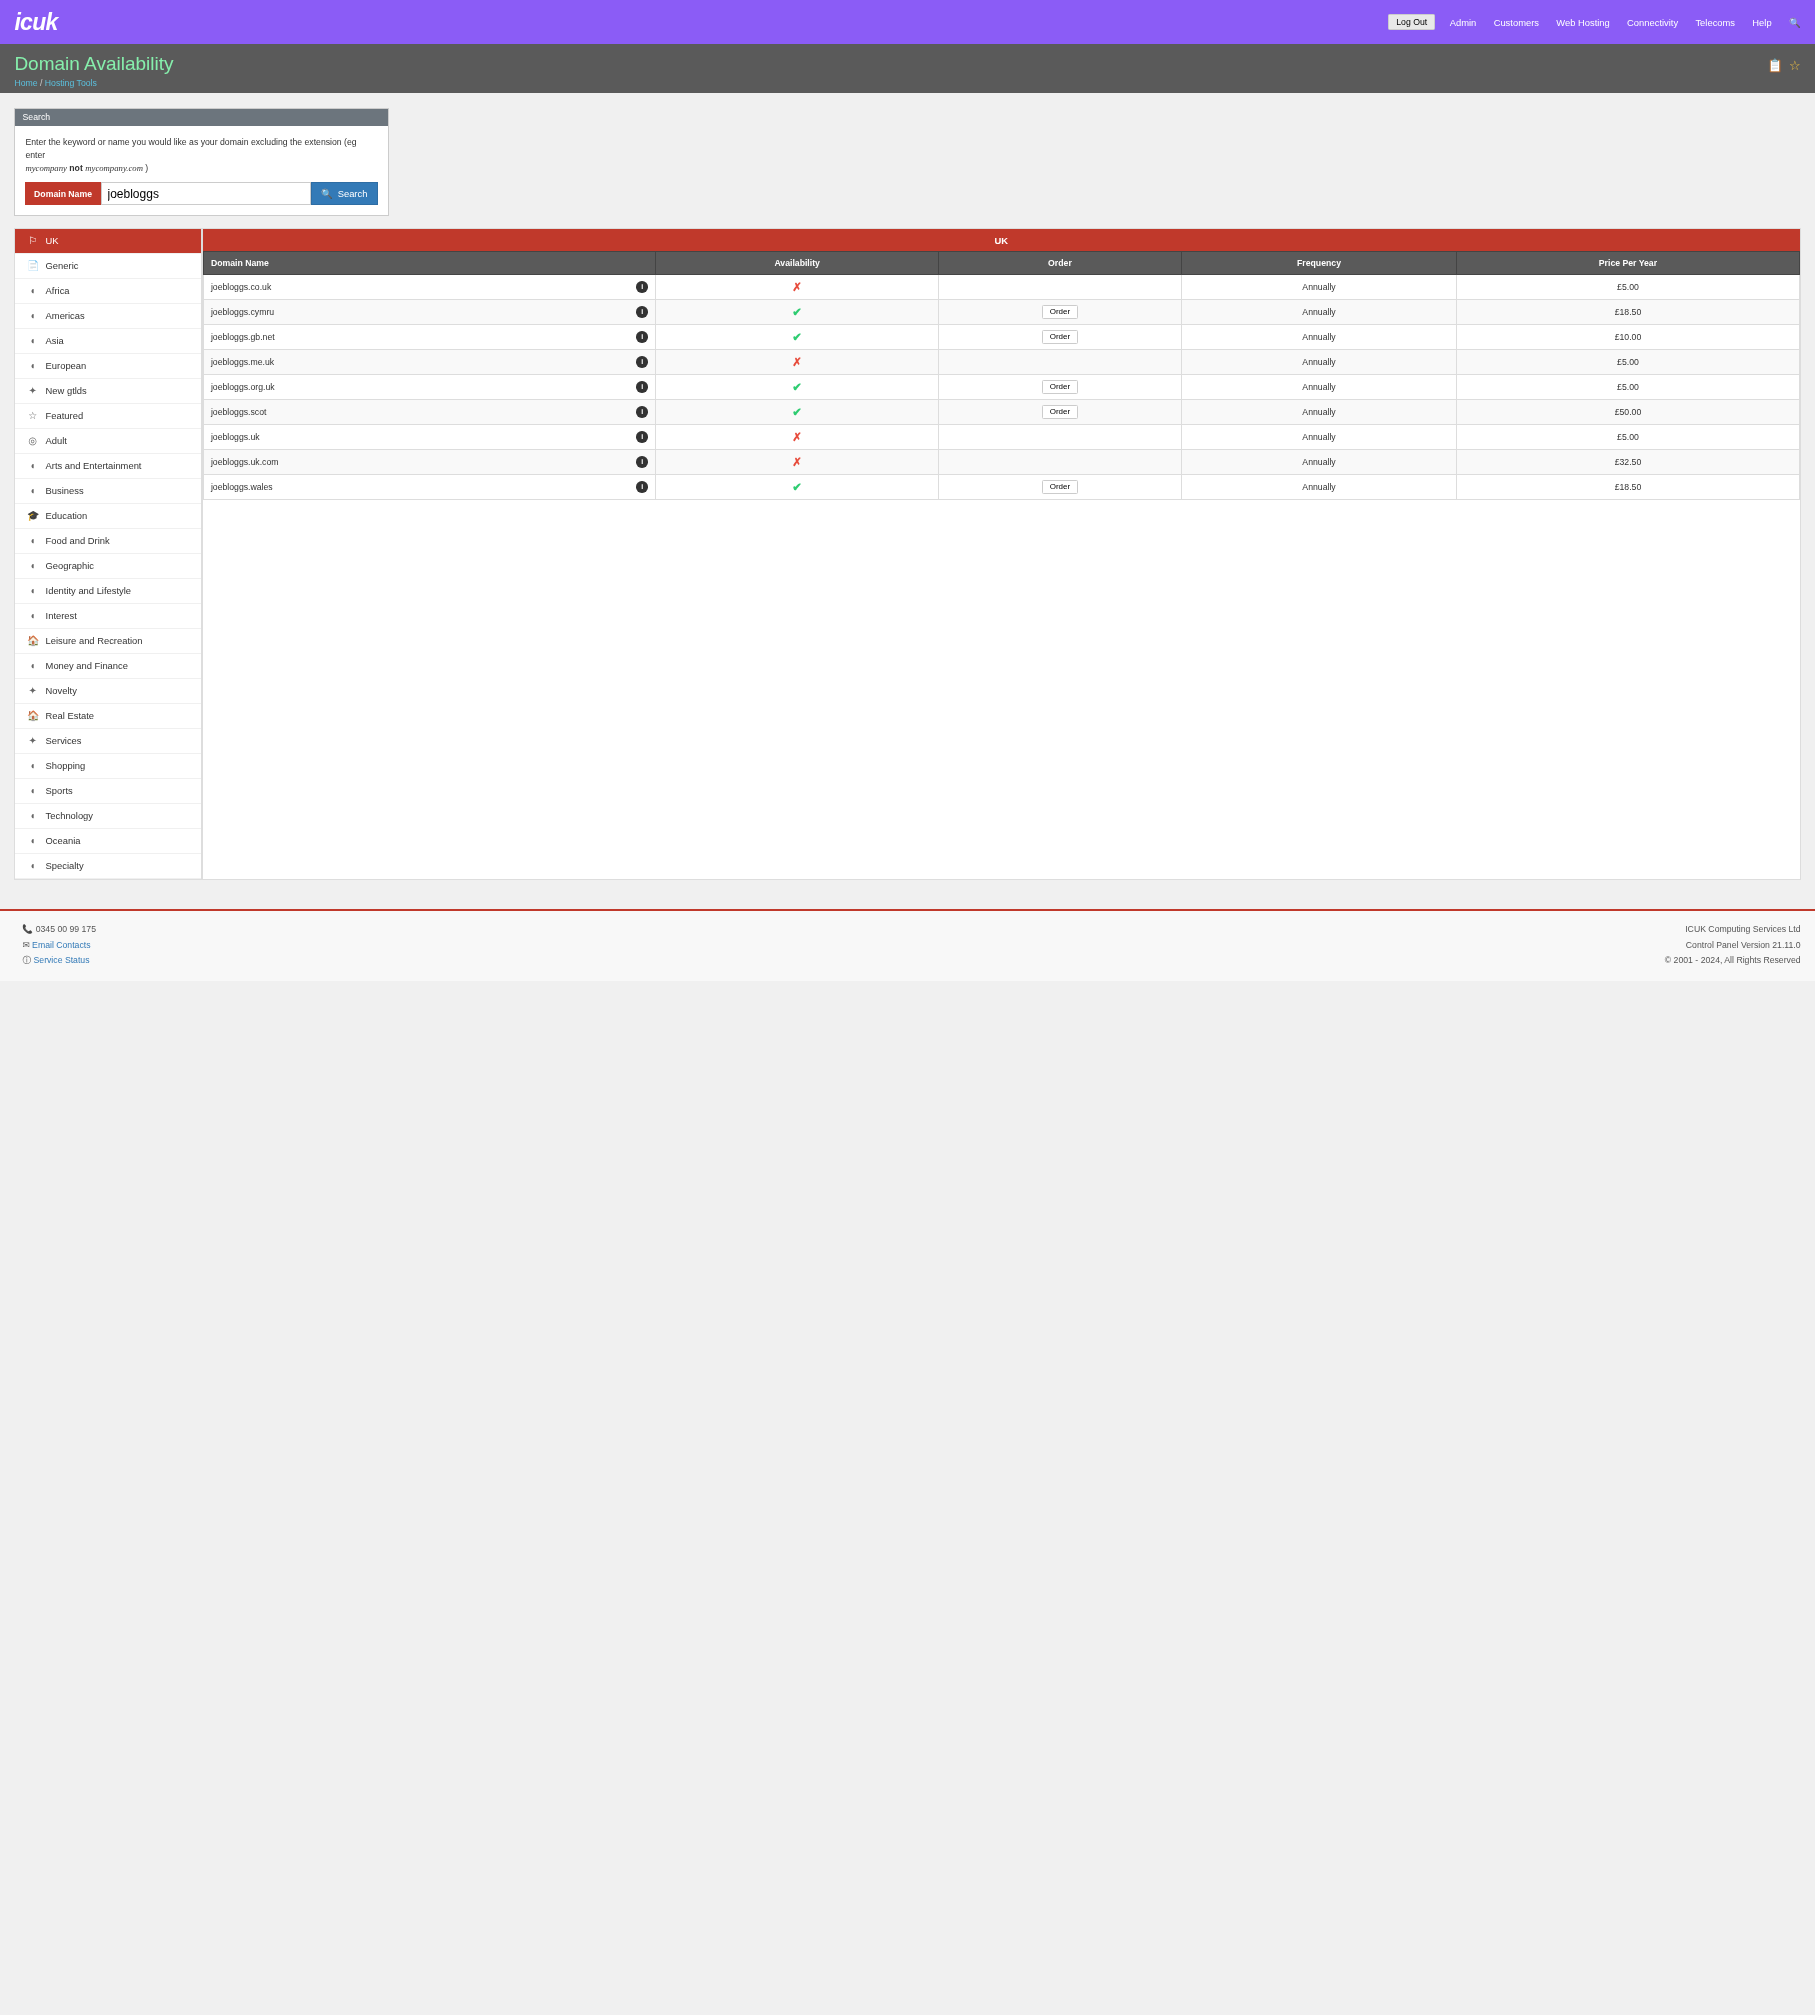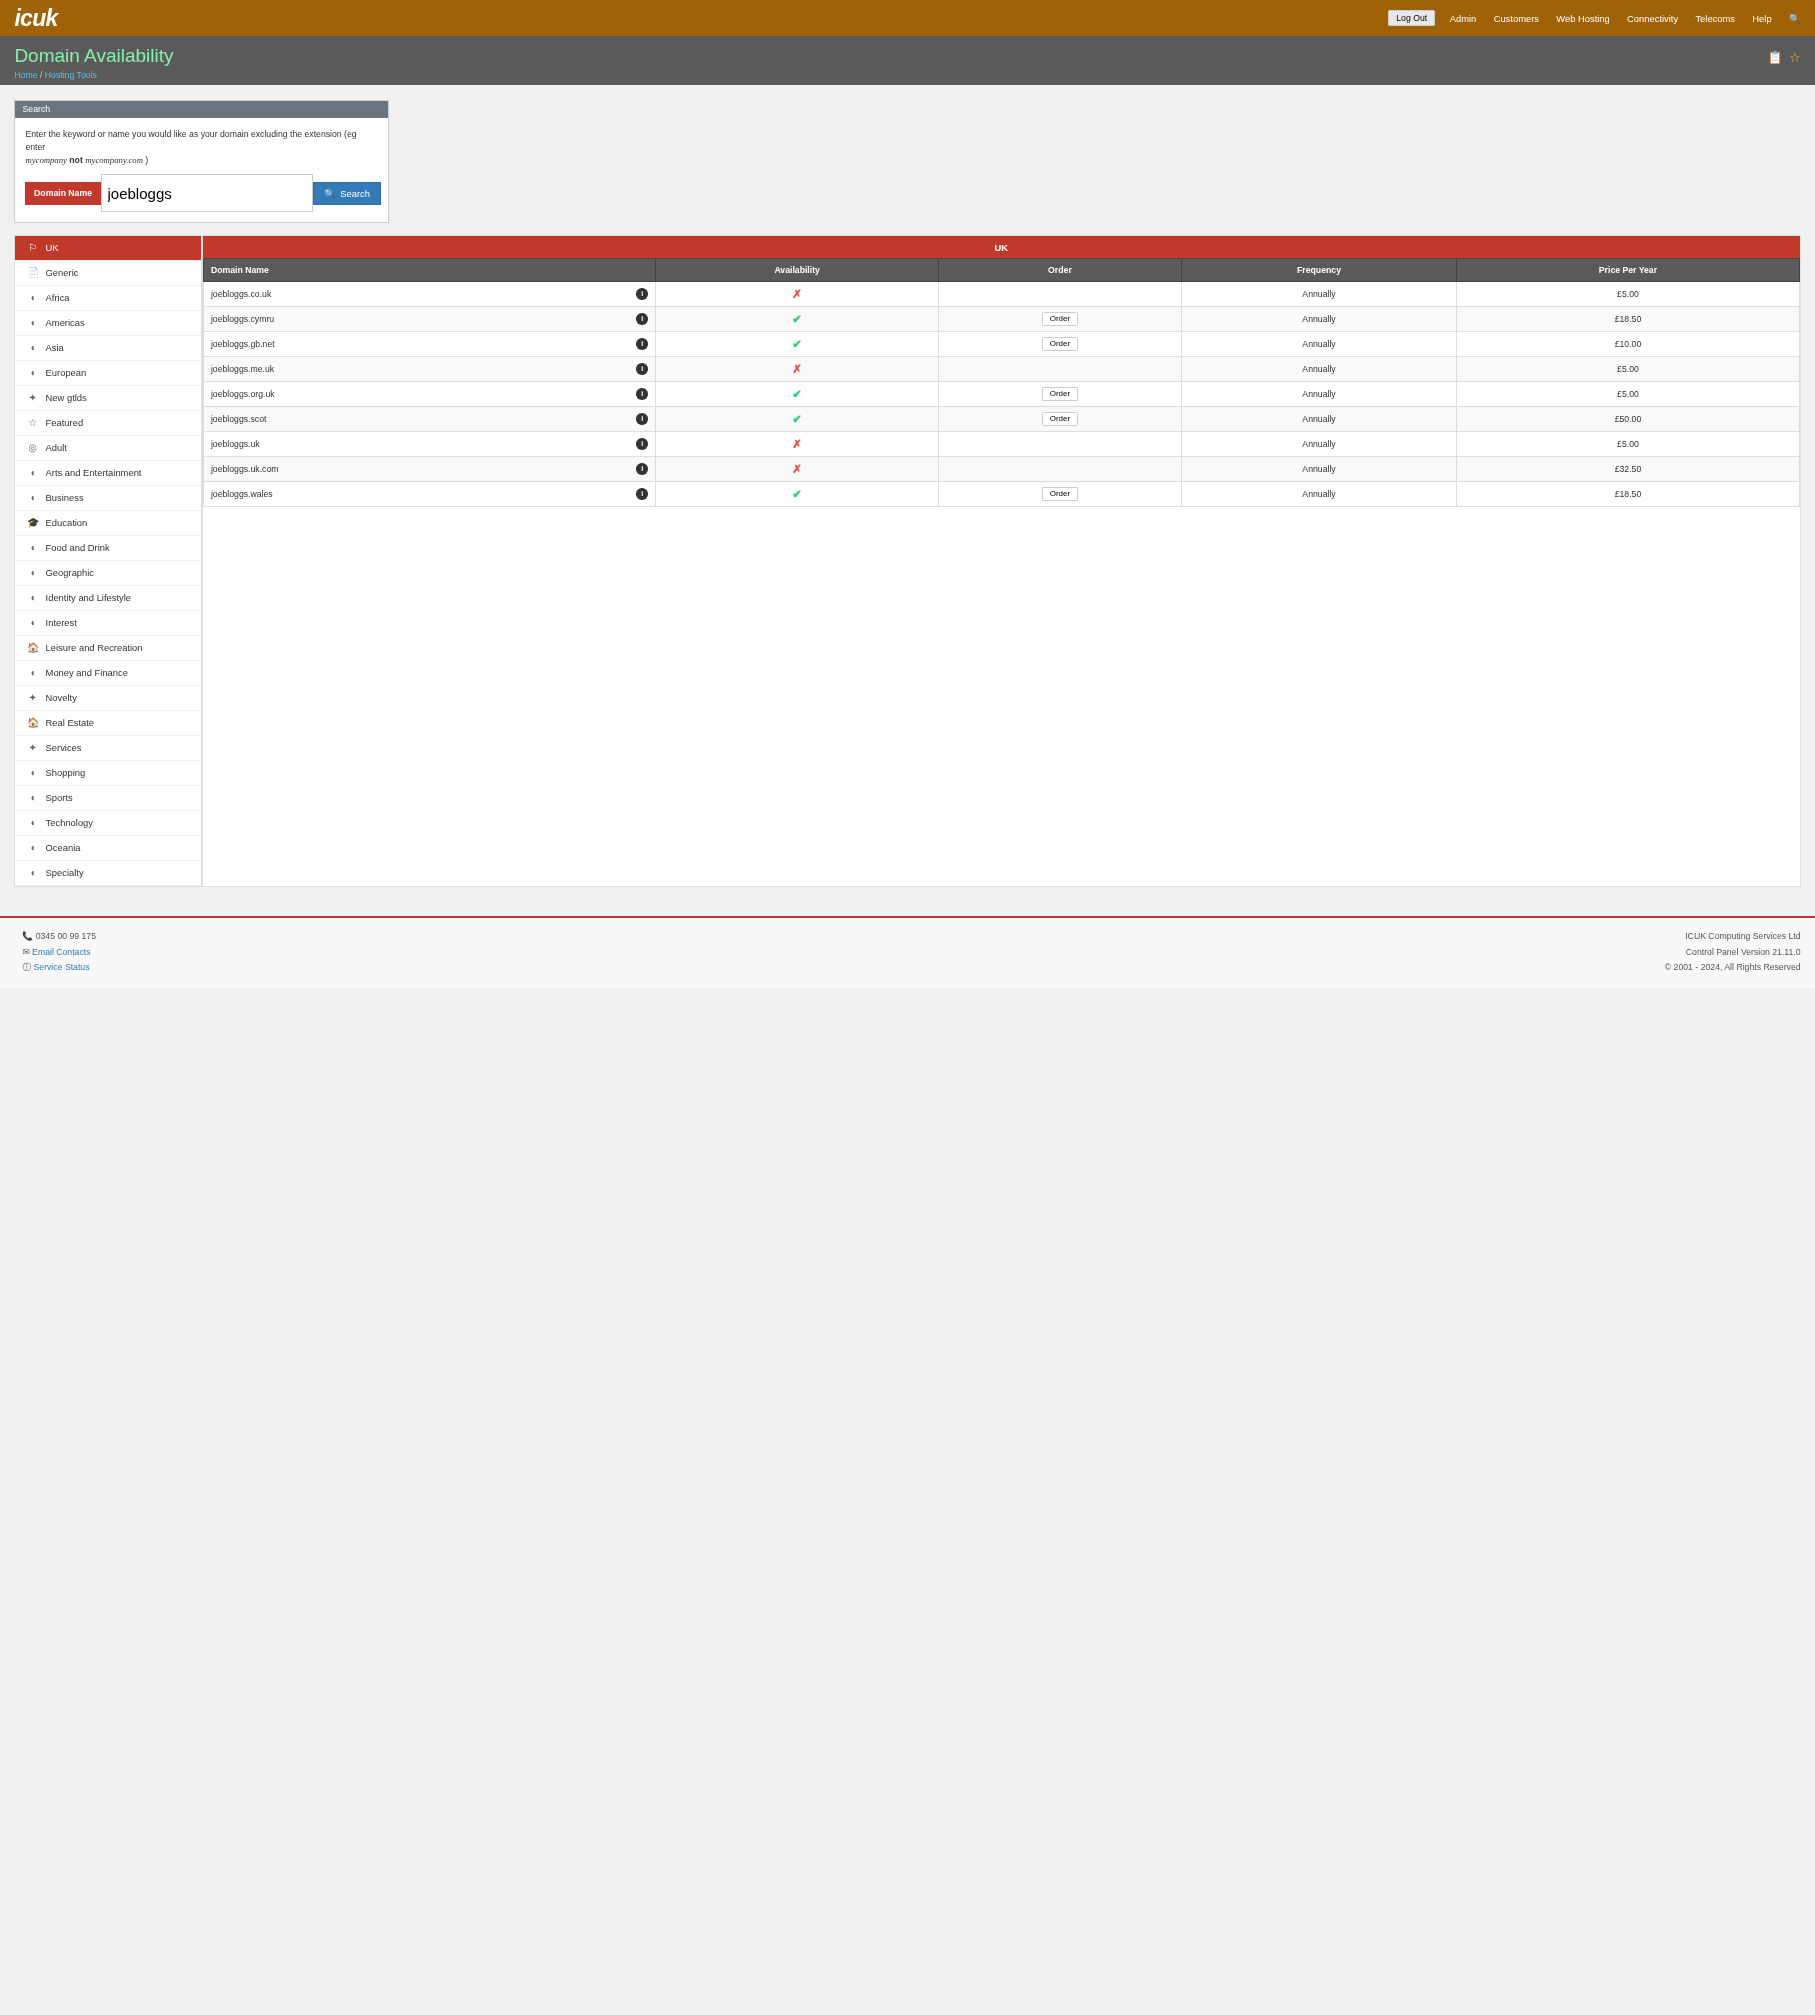--- a/index.html
+++ b/index.html
@@ -1,19 +1,19 @@
 <!DOCTYPE html>
 <html style="font-size:11.5px"><head>
   <meta charset="utf-8">
   <style>
     * { box-sizing: border-box; margin: 0; padding: 0; }
     body { font-family: Arial, Helvetica, sans-serif; font-size: 9.4px; background: #f0f0f0; color: #333; }
 
     
-    .top-bar { background: #a16207; padding: 0 14.4px; display: flex; align-items: center; justify-content: space-between; height: 36px; }
+    .top-bar { background: #8b5cf6; padding: 0 14.4px; display: flex; align-items: center; justify-content: space-between; height: 44px; }
     .logo { color: white; font-size: 23px; font-weight: 900; font-style: italic; letter-spacing: -0.7px; }
     .top-right { display: flex; align-items: center; gap: 14.4px; }
     .logout-btn { background: #e8e8e8; border: 0.7px solid #ccc; padding: 2.2px 7.2px; font-size: 8.7px; cursor: pointer; border-radius: 1.4px; }
     .nav-links { display: flex; gap: 17.3px; color: white; font-size: 9.4px; }
     .nav-links span { cursor: pointer; color: white; }
     .search-icon-nav { color: white; cursor: pointer; }
 
     
     .sub-header { background: #5a5a5a; padding: 8.7px 14.4px 5.8px; display: flex; justify-content: space-between; align-items: flex-start; }
     .page-title { color: #86efac; font-size: 19px; font-weight: 300; }
@@ -27,21 +27,21 @@
 
     
     .search-panel { background: white; border: 0.7px solid #ccc; max-width: 375px; }
     .search-panel-header { background: #6c757d; color: white; padding: 3.6px 7.2px; font-size: 8.7px; }
     .search-panel-body { padding: 10px; }
     .search-hint { font-size: 8.7px; color: #333; margin-bottom: 7.2px; line-height: 1.5; }
     .search-hint em { font-style: italic; font-family: Liberation Serif, serif; }
     .search-hint strong { font-weight: bold; }
     .search-form { display: flex; align-items: center; gap: 0; }
     .domain-label { background: #c0392b; color: white; padding: 4.3px 8.7px; font-size: 8.7px; font-weight: bold; white-space: nowrap; height: 23px; display: flex; align-items: center; }
-    .domain-input { border: 0.7px solid #ccc; padding: 3.6px 5.8px; font-size: 15px; height: 38px; outline: none; flex: 1; }
+    .domain-input { border: 0.7px solid #ccc; padding: 3.6px 5.8px; font-size: 12px; height: 23px; outline: none; flex: 1; }
     .search-btn { background: #337ab7; color: white; border: 0.7px solid #2e6da4; padding: 3.6px 10px; font-size: 9.4px; cursor: pointer; height: 23px; display: flex; align-items: center; gap: 4.3px; }
 
     
     .two-col { display: flex; gap: 0; }
 
     
     .sidebar { width: 188px; min-width: 188px; background: white; border: 0.7px solid #ddd; }
     .sidebar-item { display: flex; align-items: center; gap: 7.2px; padding: 6.5px 11.5px; cursor: pointer; border-bottom: 0.7px solid #f0f0f0; font-size: 9.4px; color: #333; }
     .sidebar-item.active { background: #c0392b; color: white; }
     .sidebar-item.active .sidebar-icon { color: white; }

